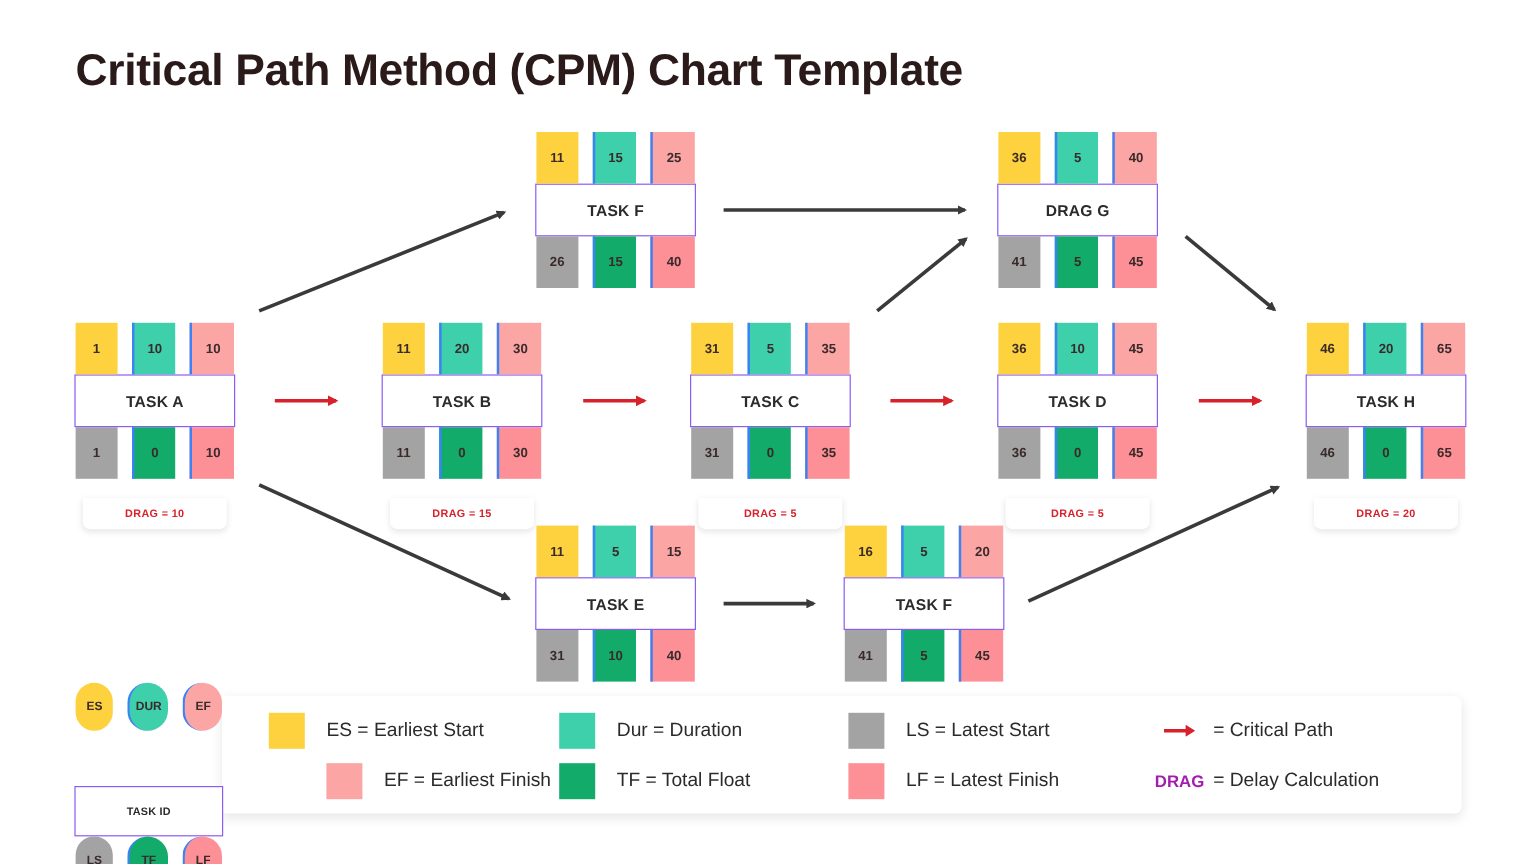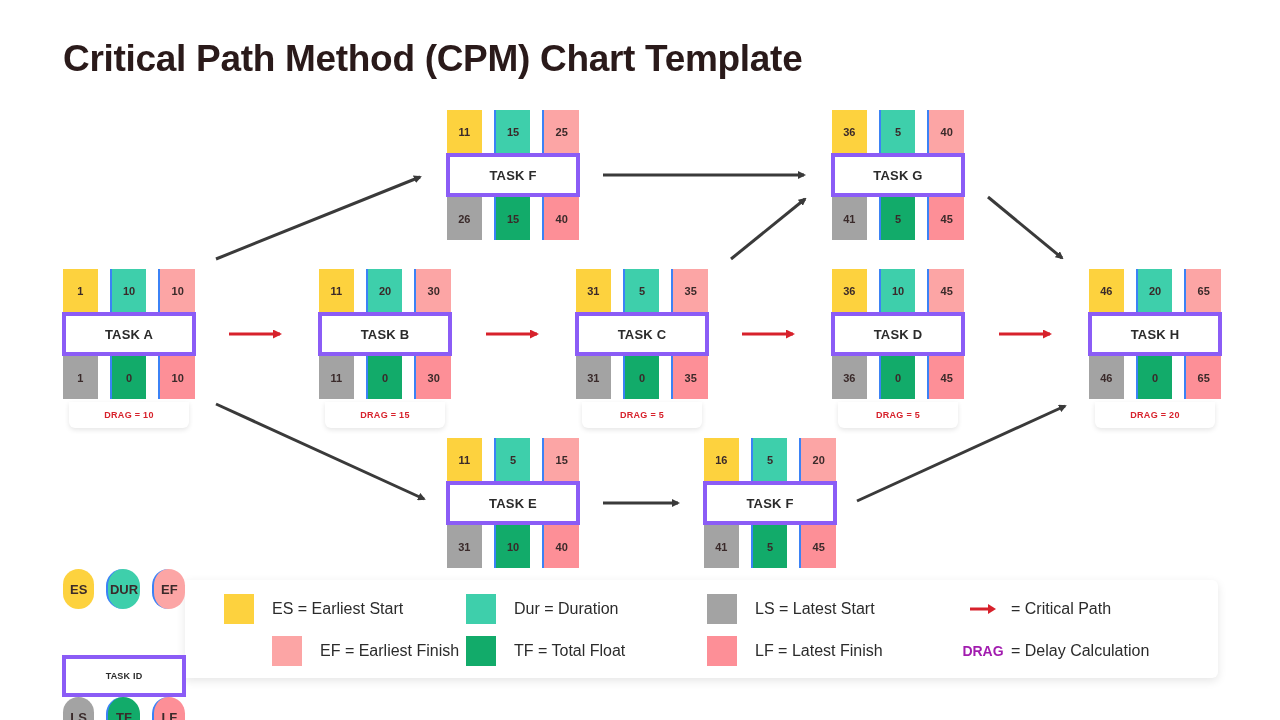--- a/index.html
+++ b/index.html
@@ -18,35 +18,35 @@
     font-size: 11px; font-weight: bold; color: #3a2a2a; box-sizing: border-box;
   }
   .row .cell + .cell { border-left: 2px solid #3b82f6; }
   .c-es { background: #fdd23e; }
   .c-dur { background: #3ecfab; }
   .c-ef { background: #fca5a5; }
   .c-ls { background: #a3a3a3; }
   .c-tf { background: #12ab6a; }
   .c-lf { background: #fd8f97; }
   .name {
-    height: 44px; background: #fff; border: 4px solid #8b5cf6; box-sizing: border-box;
+    height: 44px; background: #fff; border: 1px solid #8b5cf6; box-sizing: border-box;
     display: flex; align-items: center; justify-content: center;
     font-size: 13px; font-weight: bold; color: #2b2b2b; letter-spacing: 0.2px;
     margin: 0 -1px;
   }
   .drag {
-    margin: 3px 6px; height: 26px; background: #fff; border-radius: 0 0 6px 6px;
+    margin: 16px 6px; height: 26px; background: #fff; border-radius: 0 0 6px 6px;
     box-shadow: 0 2px 5px rgba(0,0,0,0.10);
     display: flex; align-items: center; justify-content: center;
     font-size: 9px; font-weight: bold; color: #d7212b; letter-spacing: 0.3px;
   }
   svg.arrows { position: absolute; left: 0; top: 0; }
   .legend-key { position: absolute; left: 63px; top: 569px; width: 122px; }
   .legend-key .row { height: 40px; }
-  .legend-key .cell { font-size: 13px; border-radius: 17px; }
+  .legend-key .cell { font-size: 10px; border-radius: 17px; }
   .legend-key .name { height: 42px; font-size: 9px; margin-top: 46px; }
   .legend-box {
     position: absolute; left: 185px; top: 580px; width: 1033px; height: 98px; background: #fff;
     border-radius: 0 6px 6px 0; box-shadow: 0 3px 10px rgba(0,0,0,0.10);
   }
   .lg-item { position: absolute; display: flex; align-items: center; height: 30px; }
   .swatch { width: 30px; height: 30px; margin-right: 18px; }
   .lg-text { font-size: 16px; color: #2b2b2b; white-space: nowrap; }
   .lg-sym { width: 52px; display: flex; align-items: center; justify-content: center; margin-right: 2px; }
   .drag-word { color: #a21caf; font-weight: bold; font-size: 14px; }
@@ -168,21 +168,21 @@
     <div class="cell c-lf">40</div>
   </div>
 </div>
 
 <div class="node" style="left:832px; top:110px;">
   <div class="row">
     <div class="cell c-es">36</div>
     <div class="cell c-dur">5</div>
     <div class="cell c-ef">40</div>
   </div>
-  <div class="name">TASK G</div>
+  <div class="name">DRAG G</div>
   <div class="row">
     <div class="cell c-ls">41</div>
     <div class="cell c-tf">5</div>
     <div class="cell c-lf">45</div>
   </div>
 </div>
 
 <div class="node" style="left:447px; top:438px;">
   <div class="row">
     <div class="cell c-es">11</div>

